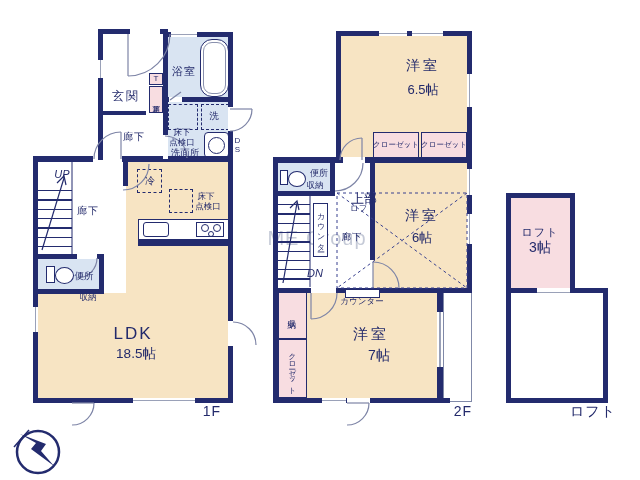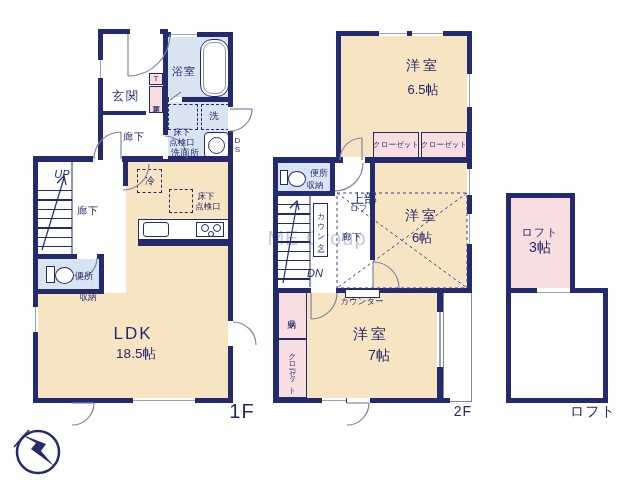--- a/index.html
+++ b/index.html
@@ -190,21 +190,21 @@
   <div class="lbl-v" style="left:237px;top:145px;font-size:8px;letter-spacing:0;">DS</div>
   <div class="lbl" style="left:62px;top:174px;font-size:11px;font-style:italic;">UP</div>
   <div class="lbl" style="left:88px;top:211px;font-size:10px;letter-spacing:1px;">廊下</div>
   <div class="lbl" style="left:150px;top:181px;font-size:10px;">冷</div>
   <div class="lbl" style="left:206px;top:196px;font-size:8.5px;">床下</div>
   <div class="lbl" style="left:208px;top:206px;font-size:8.5px;">点検口</div>
   <div class="lbl" style="left:84px;top:276px;font-size:9.5px;">便所</div>
   <div class="lbl" style="left:88px;top:297px;font-size:8.5px;">収納</div>
   <div class="lbl" style="left:133px;top:333px;font-size:17px;letter-spacing:2px;">LDK</div>
   <div class="lbl" style="left:136px;top:354px;font-size:13.5px;">18.5帖</div>
-  <div class="lbl" style="left:242px;top:411px;font-size:20px;letter-spacing:1px;">1F</div>
+  <div class="lbl" style="left:212px;top:411px;font-size:14px;letter-spacing:1px;">1F</div>
 
   <div class="lbl" style="left:423px;top:65px;font-size:14px;letter-spacing:3px;">洋室</div>
   <div class="lbl" style="left:423px;top:89px;font-size:13px;">6.5帖</div>
   <div class="lbl" style="left:396px;top:145px;font-size:7.5px;">クローゼット</div>
   <div class="lbl" style="left:444px;top:145px;font-size:7.5px;">クローゼット</div>
   <div class="lbl" style="left:319px;top:173px;font-size:9px;">便所</div>
   <div class="lbl" style="left:315px;top:185px;font-size:8.5px;">収納</div>
   <div class="lbl" style="left:364px;top:198px;font-size:13px;">上部</div>
   <div class="lbl" style="left:363px;top:208px;font-size:8.5px;">ロフト</div>
   <div class="lbl-v" style="left:320px;top:228px;font-size:8px;">カウンター</div>

